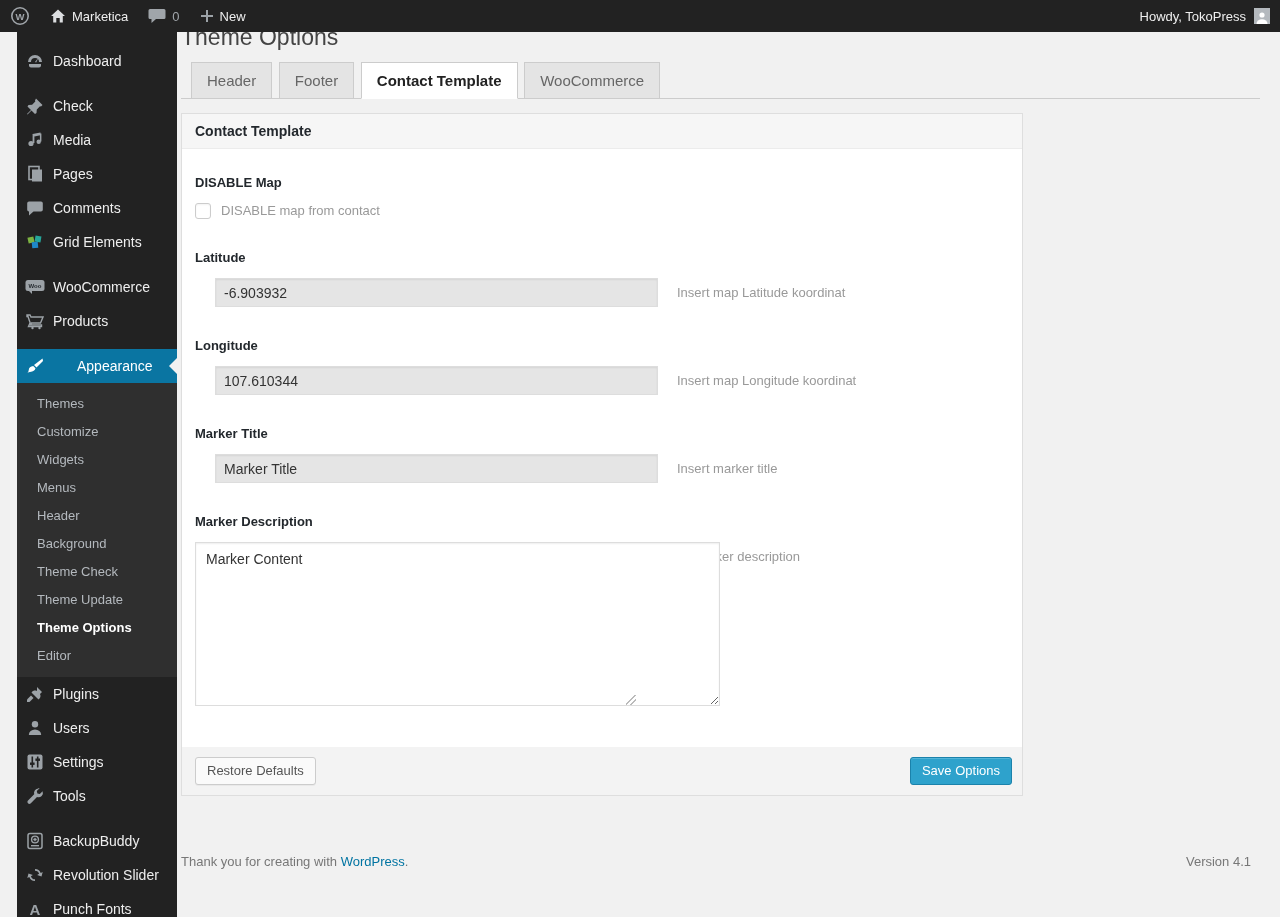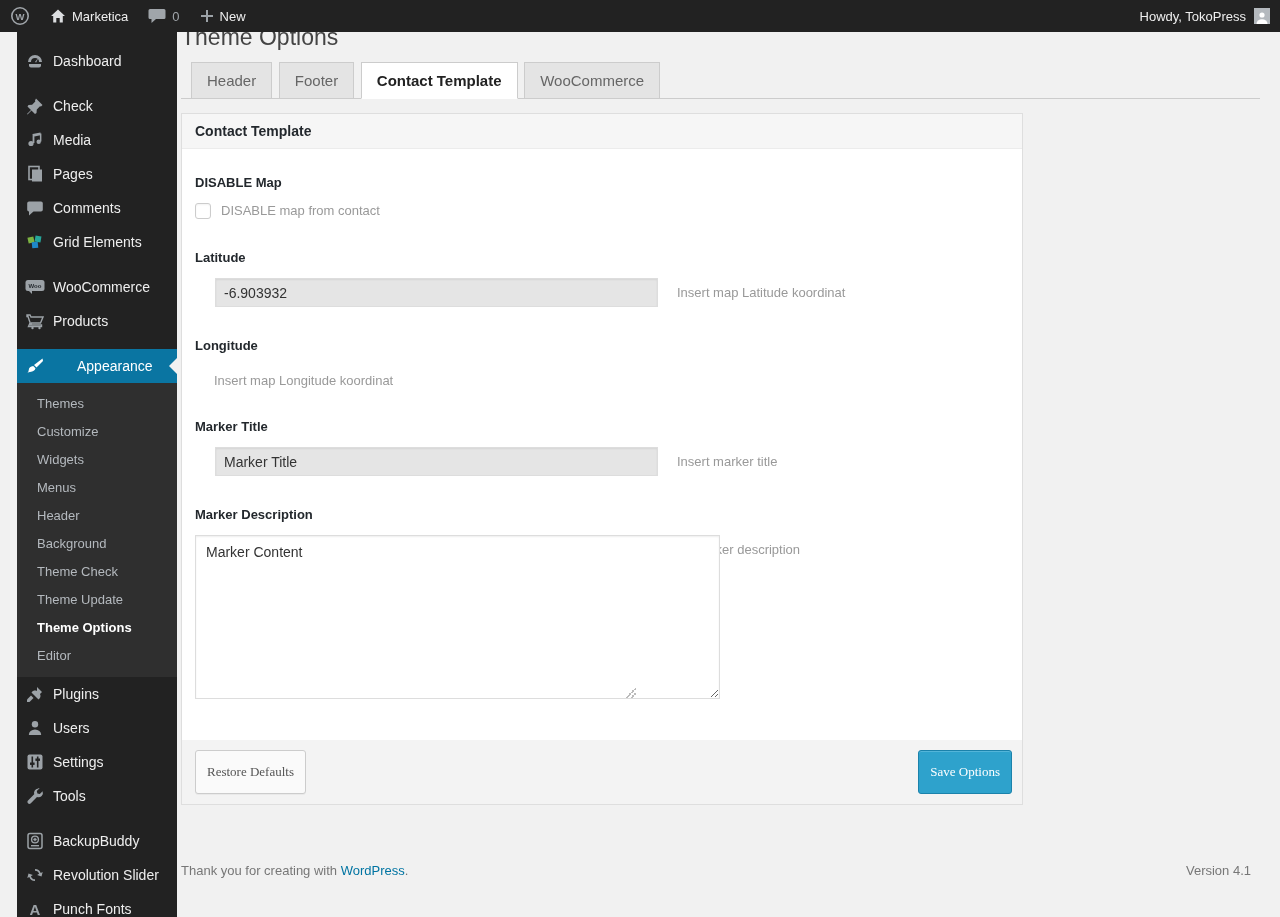--- a/index.html
+++ b/index.html
@@ -103,23 +103,23 @@
     position:absolute; right:2px; bottom:4px; width:10px; height:10px;
     background:
       linear-gradient(135deg, transparent 0 45%, #bbb 45% 55%, transparent 55% 70%, #bbb 70% 80%, transparent 80%);
     pointer-events:none;
   }
   .panel-footer {
     background:#f3f3f3; padding:10px 10px 10px 13px;
     display:flex; justify-content:space-between; align-items:center;
   }
   .btn {
-    display:inline-block; height:44px; line-height:26px; padding:0 11px;
+    display:inline-block; height:28px; line-height:26px; padding:0 11px;
     font-size:13px; border-radius:3px; cursor:pointer;
-    font-family:Liberation Serif, serif;
+    font-family:Liberation Sans, sans-serif;
   }
   .btn-secondary {
     background:#fafafa; border:1px solid #ccc; color:#555;
     box-shadow:0 1px 0 rgba(0,0,0,.04);
   }
   .btn-primary {
     background:#2ea2cc; border:1px solid #1b82ab; color:#fff;
     box-shadow:inset 0 1px 0 rgba(120,200,230,.5);
   }
 
@@ -402,20 +402,21 @@
         <div class="field-label">Latitude</div>
         <div class="field-row">
           <input type="text" class="text-input" value="-6.903932" style="">
           <span class="field-desc">Insert map Latitude koordinat</span>
         </div>
       </div>
 
       <div class="field">
         <div class="field-label">Longitude</div>
         <div class="field-row">
+          <input type="text" class="text-input" value="107.610344" style="">
           <span class="field-desc">Insert map Longitude koordinat</span>
         </div>
       </div>
 
       <div class="field">
         <div class="field-label">Marker Title</div>
         <div class="field-row">
           <input type="text" class="text-input" value="Marker Title" style="">
           <span class="field-desc">Insert marker title</span>
         </div>

